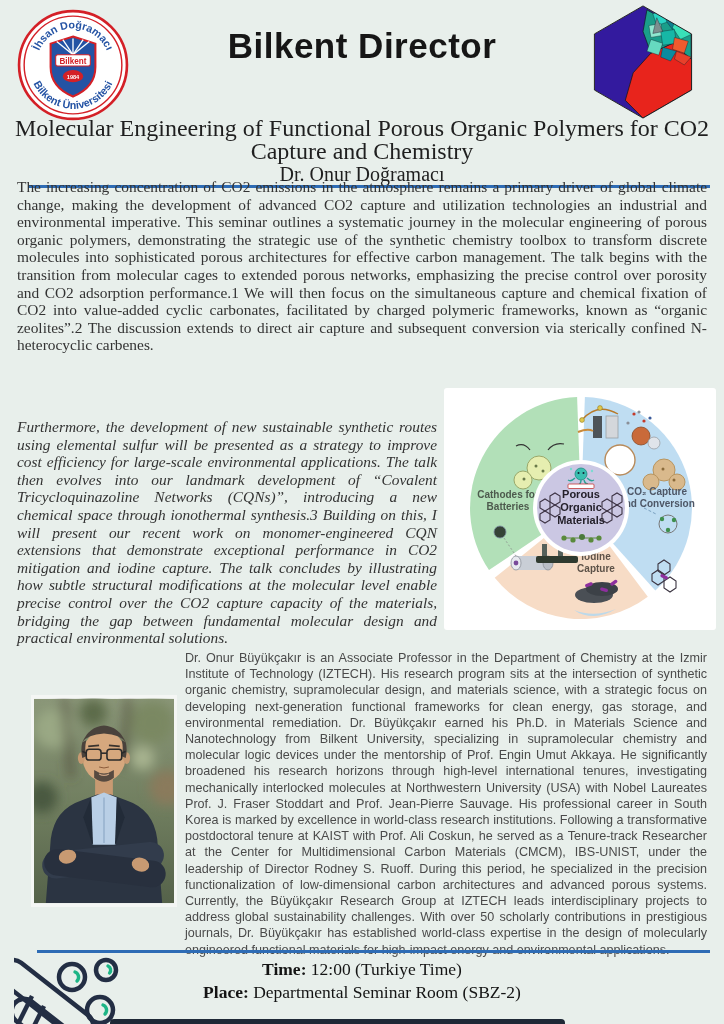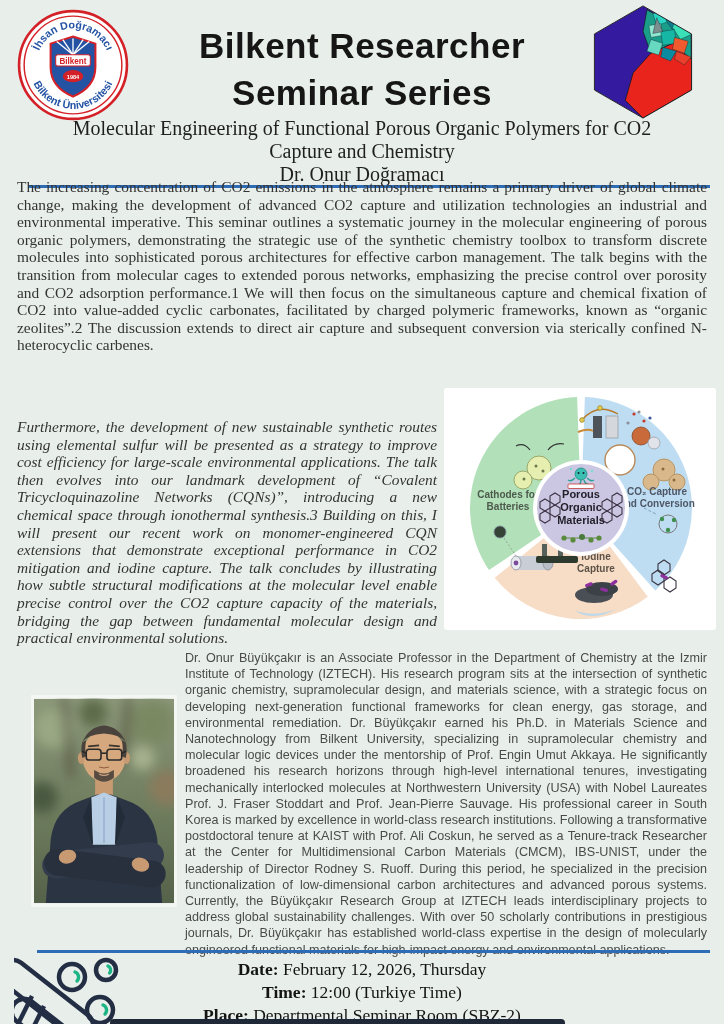--- a/index.html
+++ b/index.html
@@ -5,21 +5,21 @@
   html,body{margin:0;padding:0;}
   .poster{position:relative;width:724px;height:1024px;background:#e8efeb;overflow:hidden;
           font-family:"Liberation Serif",serif;color:#2e2e2e;}
   
   .seal{position:absolute;left:16px;top:8px;width:114px;height:114px;}
   .hexlogo{position:absolute;left:572px;top:2px;width:142px;height:120px;}
   .main-title{position:absolute;left:130px;right:130px;top:22px;text-align:center;
               font-family:"Liberation Sans",sans-serif;font-weight:700;font-size:35px;
               line-height:47px;color:#161616;letter-spacing:.5px;}
   .talk-title{position:absolute;left:10px;right:10px;top:117px;text-align:center;
-              font-size:20px;line-height:23px;color:#1f1f1f;}
+              font-size:24px;line-height:23px;color:#1f1f1f;}
   .speaker{position:absolute;left:10px;right:10px;top:163px;text-align:center;
            font-size:20px;color:#1f1f1f;}
   .rule{position:absolute;height:3px;background:#2e6cb5;}
   .rule1{left:28px;right:14px;top:185px;}
   .rule2{left:37px;right:14px;top:950px;}
   
   .para{position:absolute;text-align:justify;font-size:15.4px;line-height:17.6px;color:#333;}
   .para1{left:17px;width:690px;top:178px;}
   .para2{left:17px;width:420px;top:418px;font-style:italic;}
   
@@ -92,22 +92,21 @@
       <polygon points="102,36 116,40 112,52 100,48" fill="#ef5b2e" stroke="#13212b" stroke-width="0.4"></polygon>
       <polygon points="78,38 90,42 86,54 74,50" fill="#66d9c0" stroke="#13212b" stroke-width="0.4"></polygon>
       <polygon points="90,46 104,50 98,60 88,56" fill="#0c8ba0" stroke="#13212b" stroke-width="0.4"></polygon>
       <polygon points="104,50 119,56 112,64 102,58" fill="#e8402a" stroke="#13212b" stroke-width="0.4"></polygon>
       <polygon points="84,16 90,30 80,32" fill="#7c8f8f" stroke="#13212b" stroke-width="0.4"></polygon>
     </g>
     <polygon points="70,4 119.4,32.5 119.4,89.5 70,118 20.6,89.5 20.6,32.5" fill="none" stroke="#222222" stroke-width="1"></polygon>
   </svg>
 
   <div class="main-title">
-    <div>Bilkent Researcher</div>
-    <div>Seminar Series</div>
+    <div>Bilkent Director</div>
   </div>
   <div class="talk-title">
     <div>Molecular Engineering of Functional Porous Organic Polymers for CO2</div>
     <div>Capture and Chemistry</div>
   </div>
   <div class="speaker">Dr. Onur Doğramacı</div>
 
   <div class="rule rule1"></div>
 
   <div class="para para1">The increasing concentration of CO2 emissions in the atmosphere remains a primary driver of global climate change, making the development of advanced CO2 capture and utilization technologies an industrial and environmental imperative. This seminar outlines a systematic journey in the molecular engineering of porous organic polymers, demonstrating the strategic use of the synthetic chemistry toolbox to transform discrete molecules into sophisticated porous architectures for effective carbon management. The talk begins with the transition from molecular cages to extended porous networks, emphasizing the precise control over porosity and CO2 adsorption performance.1 We will then focus on the simultaneous capture and chemical fixation of CO2 into value-added cyclic carbonates, facilitated by charged polymeric frameworks, known as “organic zeolites”.2 The discussion extends to direct air capture and subsequent conversion via sterically confined N-heterocyclic carbenes.</div>
@@ -293,21 +292,20 @@
         <path d="M66 76 Q71 79 76 76" stroke="#caa283" stroke-width="1.2" fill="none"></path>
       </g>
     </svg>
   </div>
 
   <div class="bio">Dr. Onur Büyükçakır is an Associate Professor in the Department of Chemistry at the Izmir Institute of Technology (IZTECH). His research program sits at the intersection of synthetic organic chemistry, supramolecular design, and materials science, with a strategic focus on developing next-generation functional frameworks for clean energy, gas storage, and environmental remediation. Dr. Büyükçakır earned his Ph.D. in Materials Science and Nanotechnology from Bilkent University, specializing in supramolecular chemistry and molecular logic devices under the mentorship of Prof. Engin Umut Akkaya. He significantly broadened his research horizons through high-level international tenures, investigating mechanically interlocked molecules at Northwestern University (USA) with Nobel Laureates Prof. J. Fraser Stoddart and Prof. Jean-Pierre Sauvage. His professional career in South Korea is marked by excellence in world-class research institutions. Following a transformative postdoctoral tenure at KAIST with Prof. Ali Coskun, he served as a Tenure-track Researcher at the Center for Multidimensional Carbon Materials (CMCM), IBS-UNIST, under the leadership of Director Rodney S. Ruoff. During this period, he specialized in the precision functionalization of low-dimensional carbon architectures and advanced porous systems. Currently, the Büyükçakır Research Group at IZTECH leads interdisciplinary projects to address global sustainability challenges. With over 50 scholarly contributions in prestigious journals, Dr. Büyükçakır has established world-class expertise in the design of molecularly engineered functional materials for high-impact energy and environmental applications.</div>
 
   <div class="rule rule2"></div>
 
   <div class="footer-info">
-    <div><b>Date:</b><span> February 12, 2026, Thursday</span></div>
     <div><b>Time:</b><span> 12:00 (Turkiye Time)</span></div>
     <div><b>Place:</b><span> Departmental Seminar Room (SBZ-2)</span></div>
   </div>
 
   <svg class="flask-art" viewBox="0 0 180 74">
     <g fill="none" stroke="#232e44" stroke-width="4.5">
       <circle cx="58" cy="27" r="13"></circle>
       <circle cx="92" cy="20" r="10"></circle>
       <circle cx="86" cy="60" r="13"></circle>
       <rect x="-24" y="36" width="112" height="27" rx="13.5" transform="rotate(38 32 50)"></rect>

